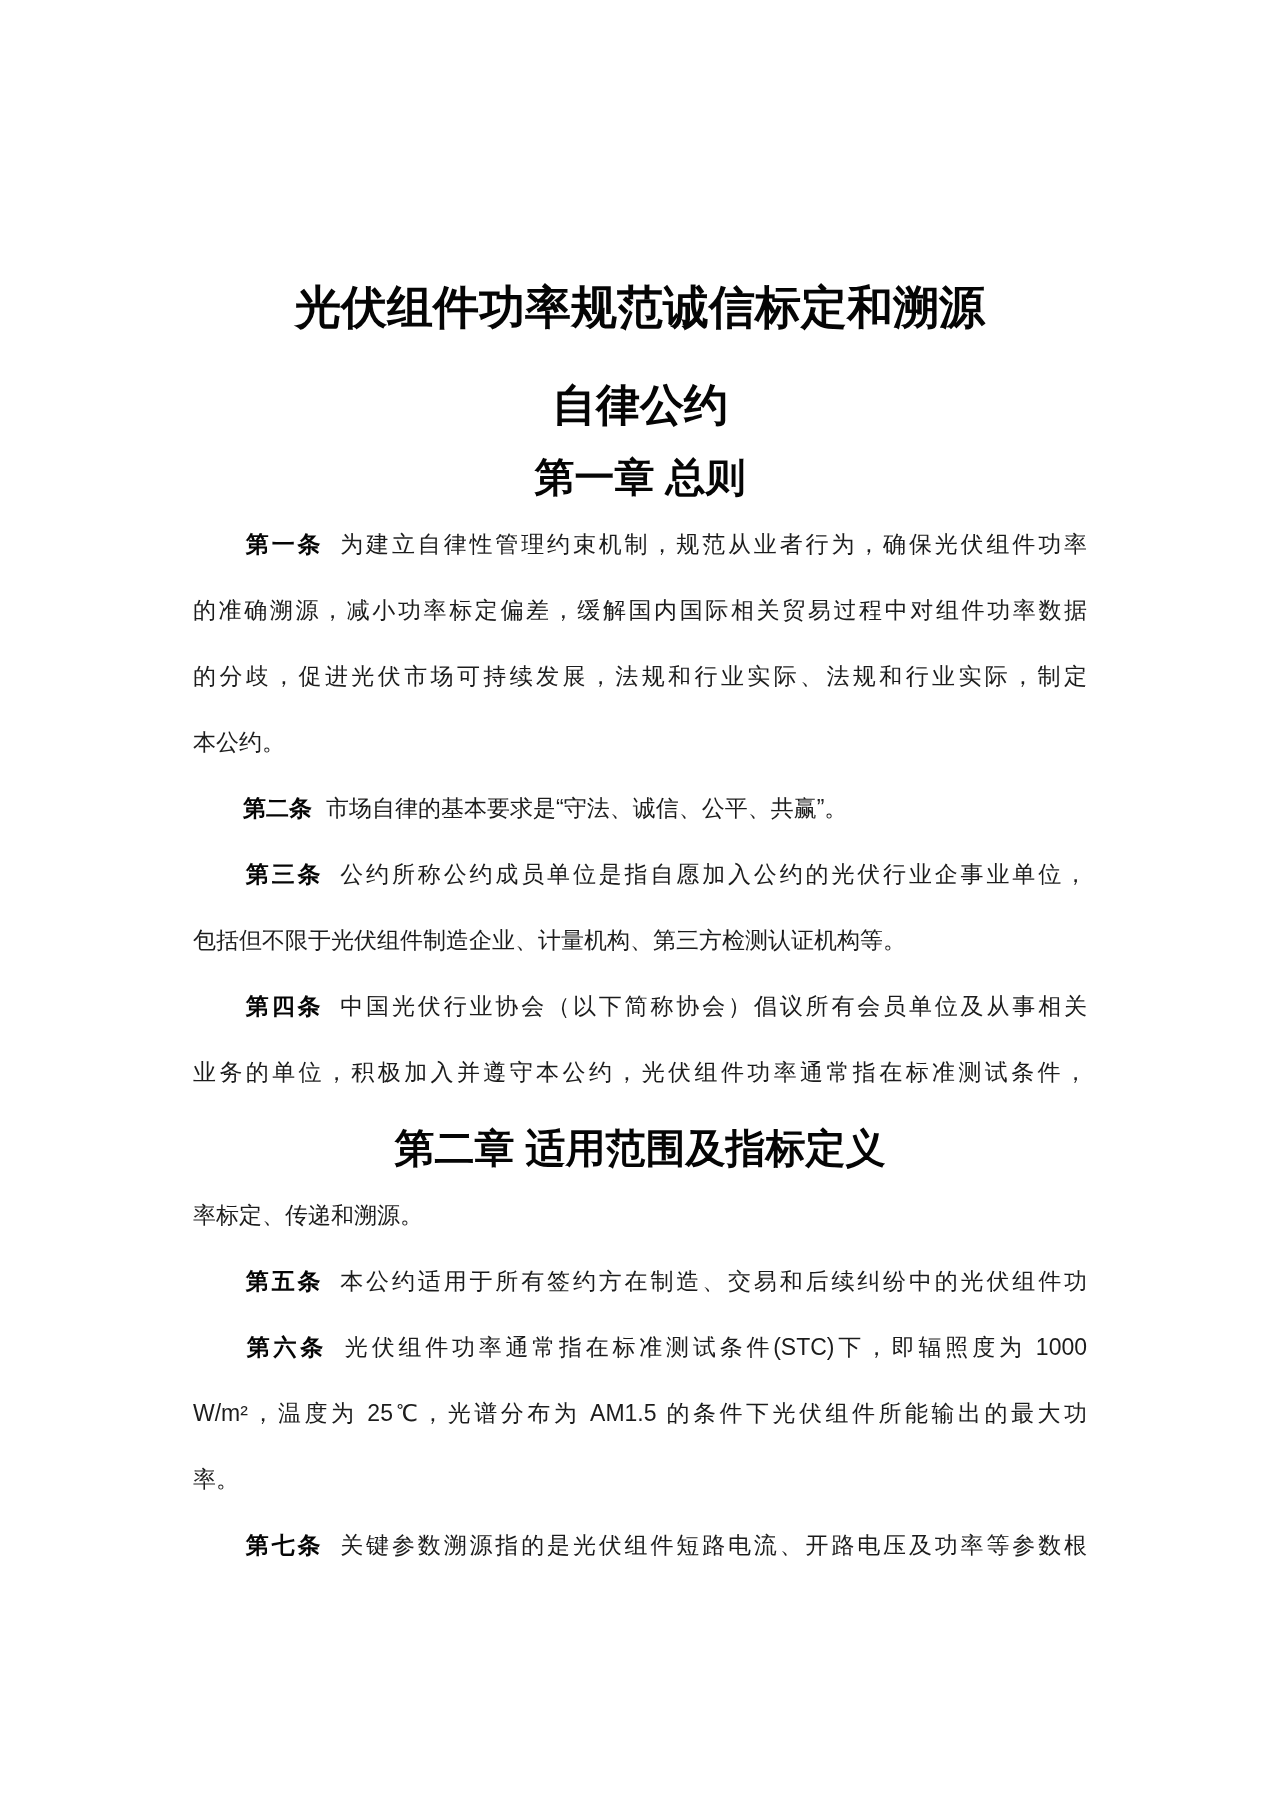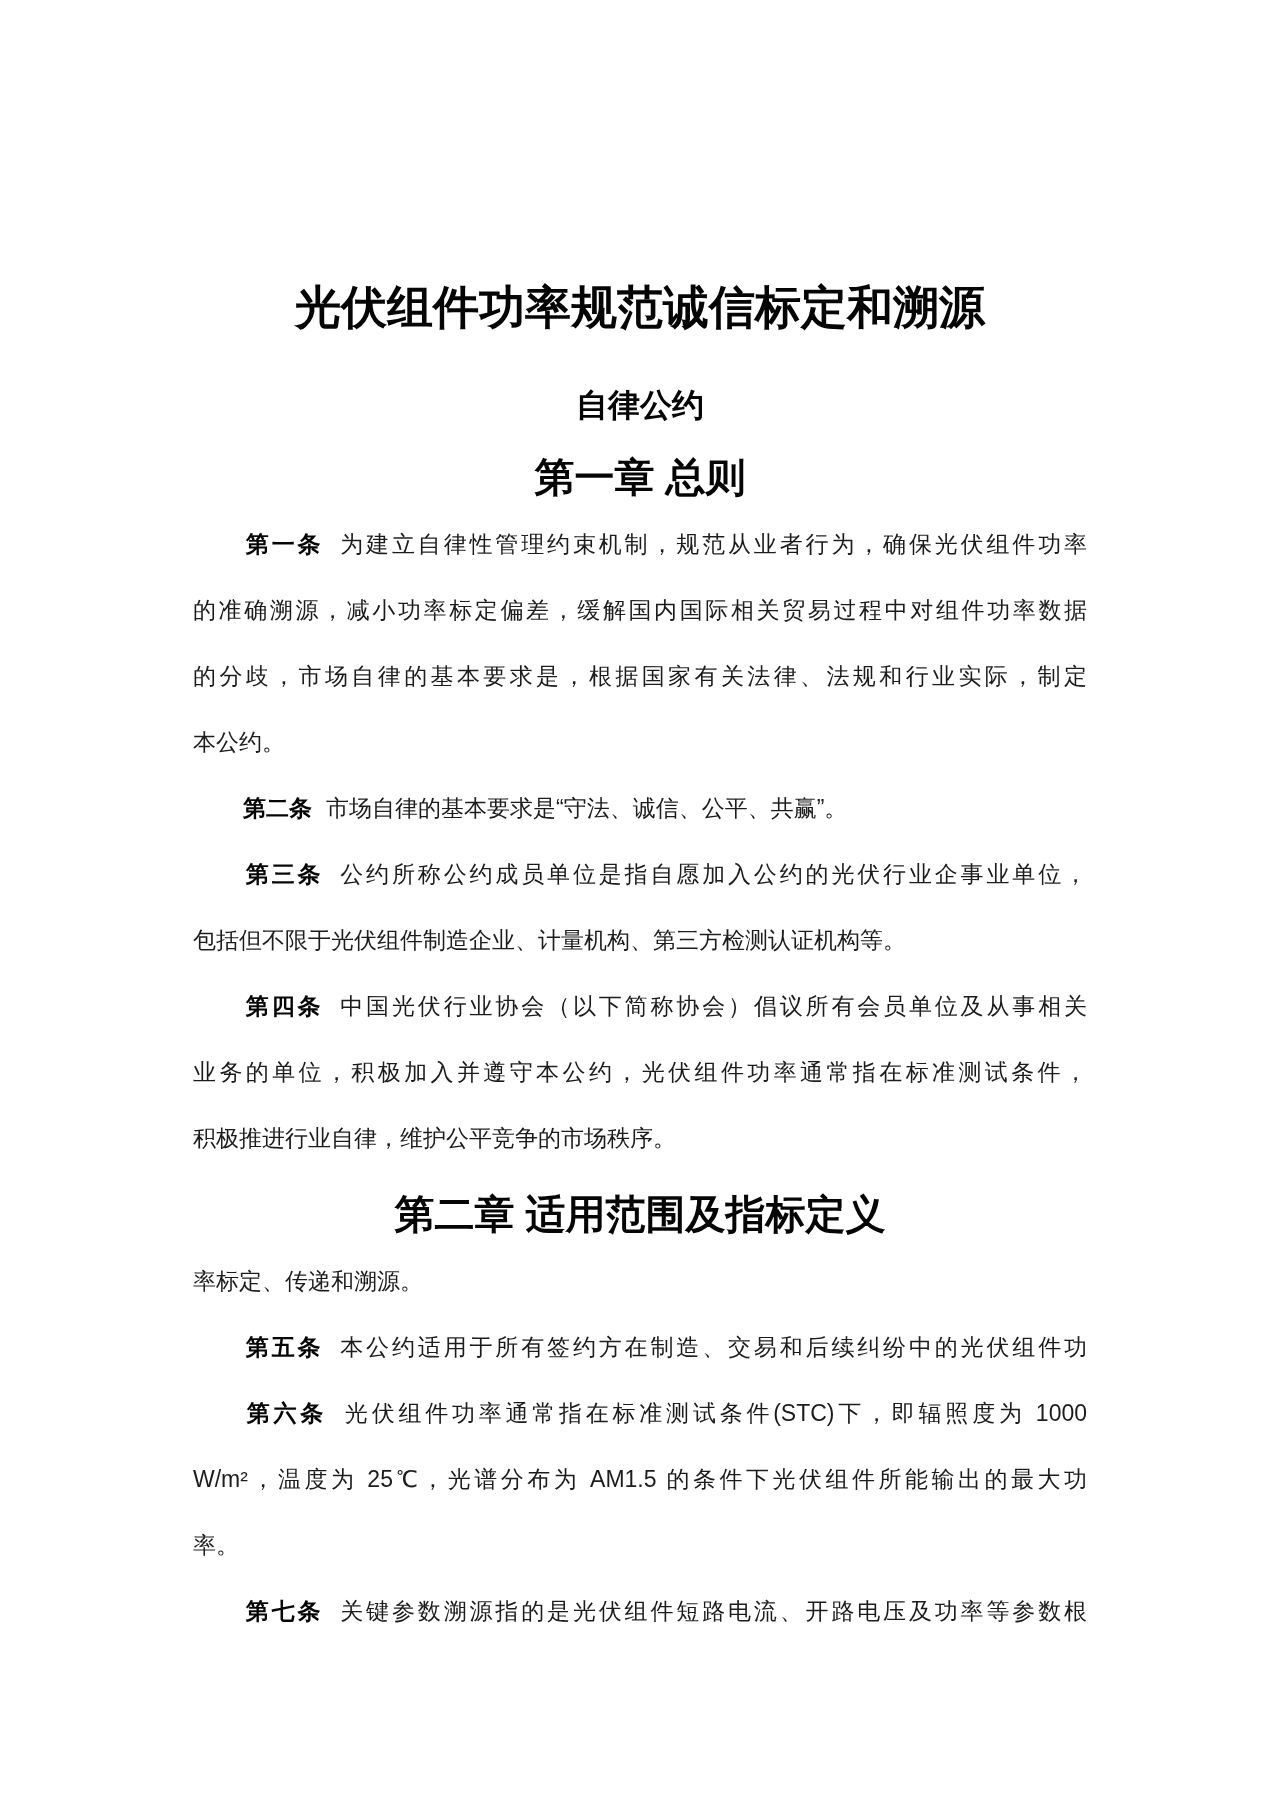--- a/index.html
+++ b/index.html
@@ -11,21 +11,21 @@
   .content {
     box-sizing: border-box;
     width: 1280px; height: 1294px;
     padding: 278px 193px 0 193px;
   }
   .doc-title {
     font-size: 46px; font-weight: bold; color: #050505;
     text-align: center; line-height: 58px;
   }
   .doc-subtitle {
-    font-size: 32px; font-weight: bold; color: #050505;
+    font-size: 44px; font-weight: bold; color: #050505;
     text-align: center; line-height: 58px; margin-top: 40px;
   }
   .chapter-heading {
     font-size: 40px; font-weight: bold; color: #050505;
     text-align: center; line-height: 43px;
     margin-top: 22px; margin-bottom: 12px;
   }
   .article { margin: 0; }
   .line {
     font-size: 23px; line-height: 66px; color: #1c1c1c;
@@ -40,34 +40,33 @@
 <body>
 
 <div class="content">
   <div class="doc-title">光伏组件功率规范诚信标定和溯源</div>
   <div class="doc-subtitle">自律公约</div>
   <div>
       <div class="chapter-heading">第一章 总则</div>
       <div class="article">
         <div class="line fill"><span class="indent"></span><span class="article-label">第一条</span><span class="label-gap"></span>为建立自律性管理约束机制，规范从业者行为，确保光伏组件功率</div>
         <div class="line fill">的准确溯源，减小功率标定偏差，缓解国内国际相关贸易过程中对组件功率数据</div>
-        <div class="line fill">的分歧，市场自律的基本要求是，根据国家有关法律、法规和行业实际，制定</div>
+        <div class="line fill">的分歧，促进光伏市场可持续发展，法规和行业实际、法规和行业实际，制定</div>
         <div class="line">本公约。</div>
       </div>
       <div class="article">
         <div class="line"><span class="indent"></span><span class="article-label">第二条</span><span class="label-gap"></span>市场自律的基本要求是“守法、诚信、公平、共赢”。</div>
       </div>
       <div class="article">
         <div class="line fill"><span class="indent"></span><span class="article-label">第三条</span><span class="label-gap"></span>公约所称公约成员单位是指自愿加入公约的光伏行业企事业单位，</div>
         <div class="line">包括但不限于光伏组件制造企业、计量机构、第三方检测认证机构等。</div>
       </div>
       <div class="article">
         <div class="line fill"><span class="indent"></span><span class="article-label">第四条</span><span class="label-gap"></span>中国光伏行业协会（以下简称协会）倡议所有会员单位及从事相关</div>
         <div class="line fill">业务的单位，积极加入并遵守本公约，光伏组件功率通常指在标准测试条件，</div>
-        <div class="line">积极推进行业自律，维护公平竞争的市场秩序。</div>
       </div>
       <div class="chapter-heading">第二章 适用范围及指标定义</div>
       <div class="article">
         <div class="line">率标定、传递和溯源。</div>
         <div class="line fill"><span class="indent"></span><span class="article-label">第五条</span><span class="label-gap"></span>本公约适用于所有签约方在制造、交易和后续纠纷中的光伏组件功</div>
       </div>
       <div class="article">
         <div class="line fill"><span class="indent"></span><span class="article-label">第六条</span><span class="label-gap"></span>光伏组件功率通常指在标准测试条件(STC)下，即辐照度为 1000</div>
         <div class="line fill">W/m²，温度为 25℃，光谱分布为 AM1.5 的条件下光伏组件所能输出的最大功</div>
         <div class="line">率。</div>

